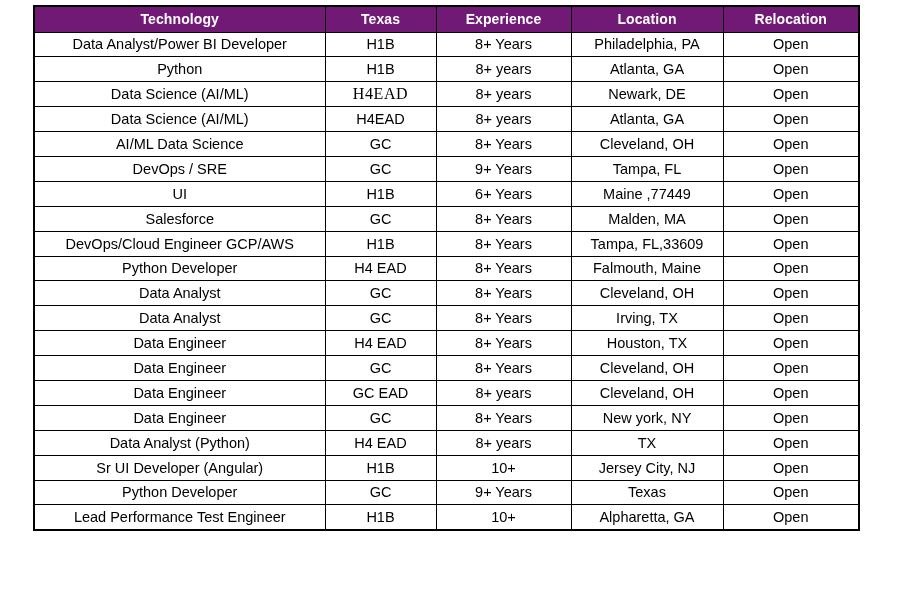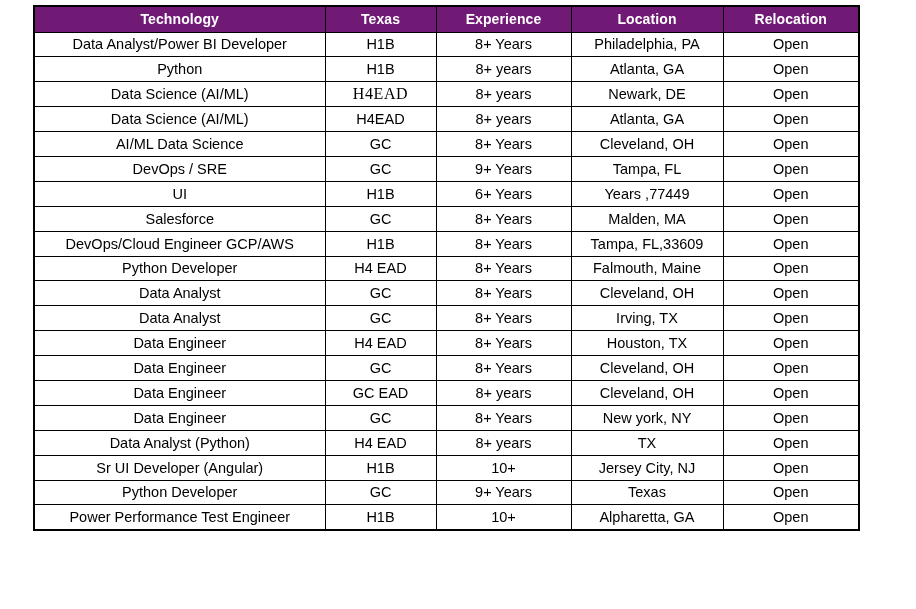--- a/index.html
+++ b/index.html
@@ -117,21 +117,21 @@
           <td>DevOps / SRE</td>
           <td>GC</td>
           <td>9+ Years</td>
           <td>Tampa, FL</td>
           <td>Open</td>
         </tr>
         <tr>
           <td>UI</td>
           <td>H1B</td>
           <td>6+ Years</td>
-          <td>Years ,77449</td>
+          <td>Maine ,77449</td>
           <td>Open</td>
         </tr>
         <tr>
           <td>Salesforce</td>
           <td>GC</td>
           <td>8+ Years</td>
           <td>Malden, MA</td>
           <td>Open</td>
         </tr>
         <tr>
@@ -205,21 +205,21 @@
           <td>Open</td>
         </tr>
         <tr>
           <td>Python Developer</td>
           <td>GC</td>
           <td>9+ Years</td>
           <td>Texas</td>
           <td>Open</td>
         </tr>
         <tr>
-          <td>Power Performance Test Engineer</td>
+          <td>Lead Performance Test Engineer</td>
           <td>H1B</td>
           <td>10+</td>
           <td>Alpharetta, GA</td>
           <td>Open</td>
         </tr>
       </tbody>
   </table>
 </div>
 
 </body></html>

